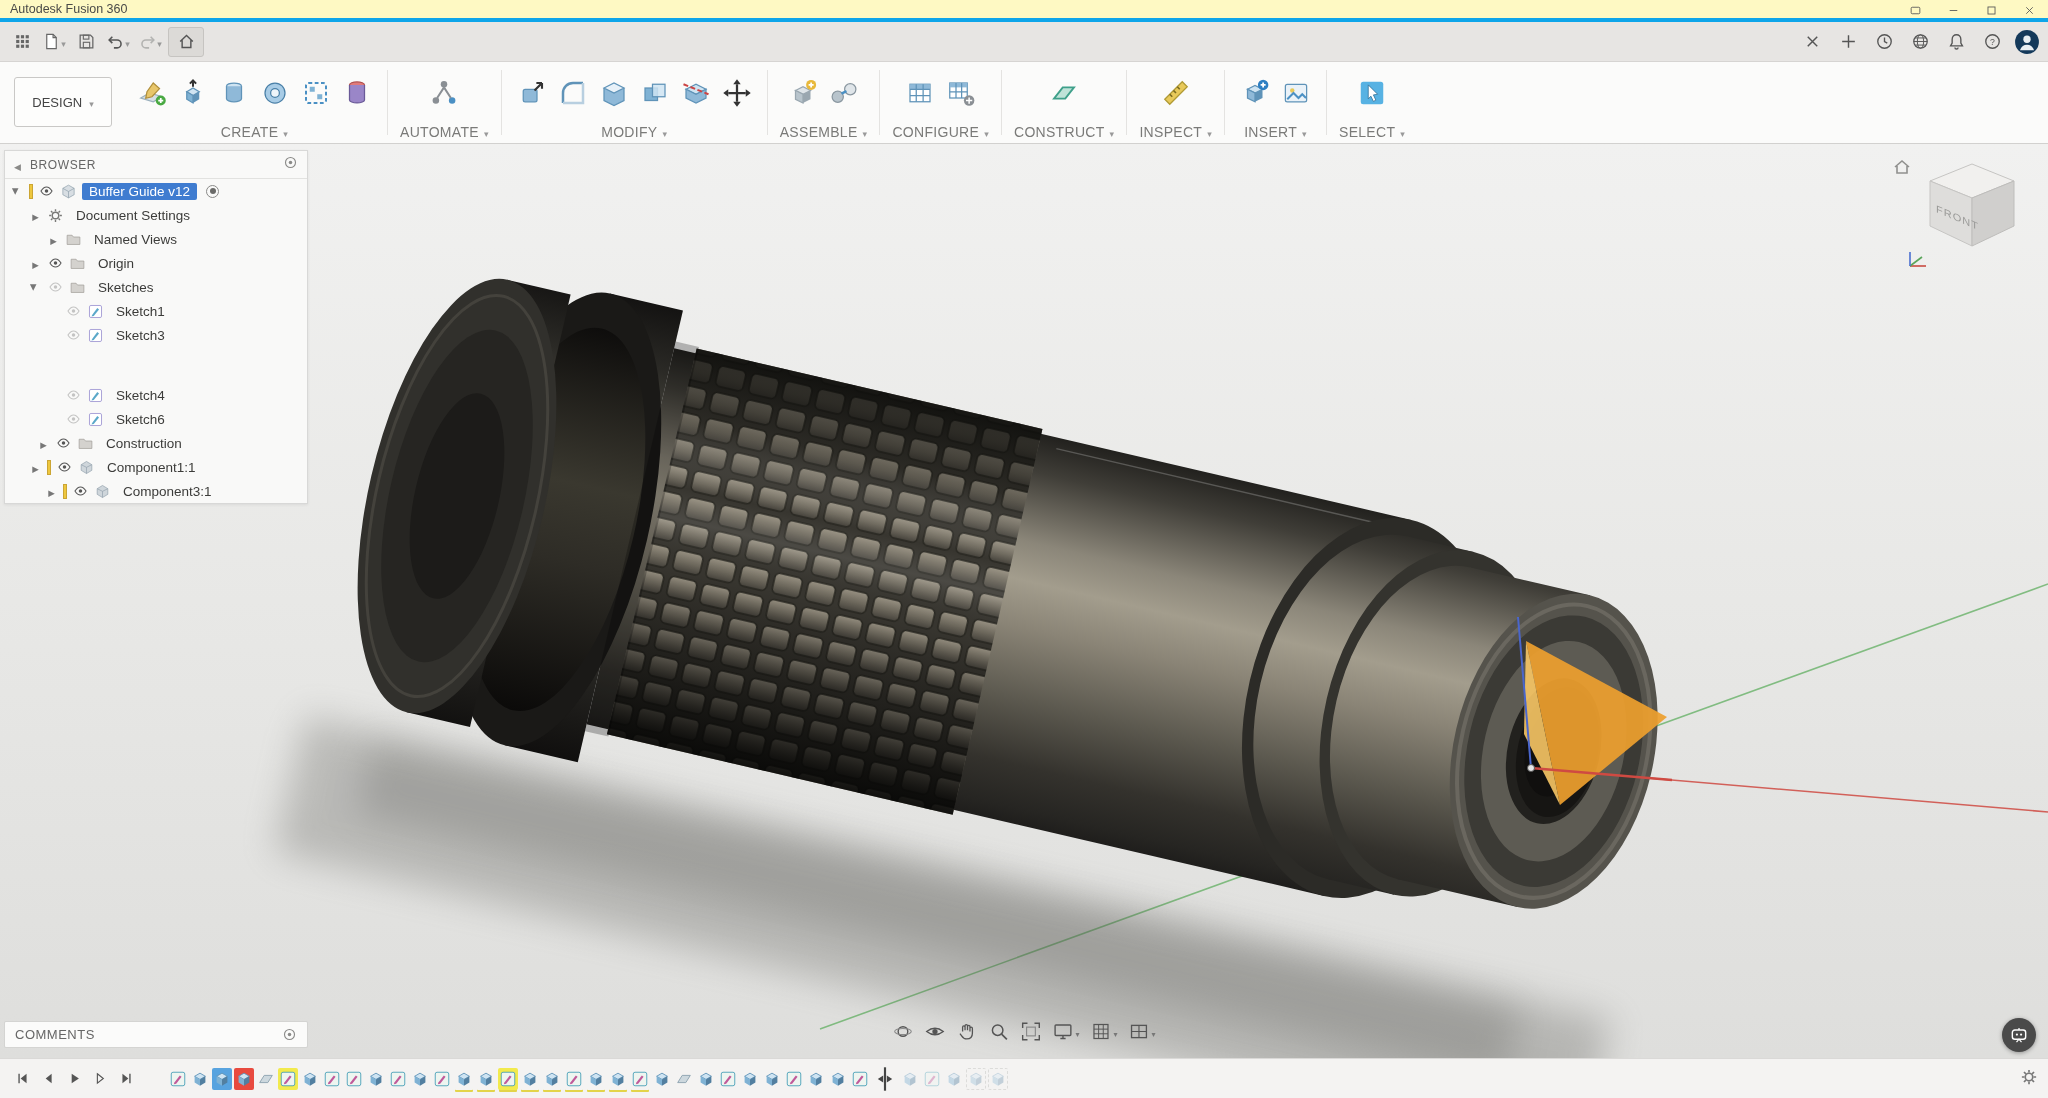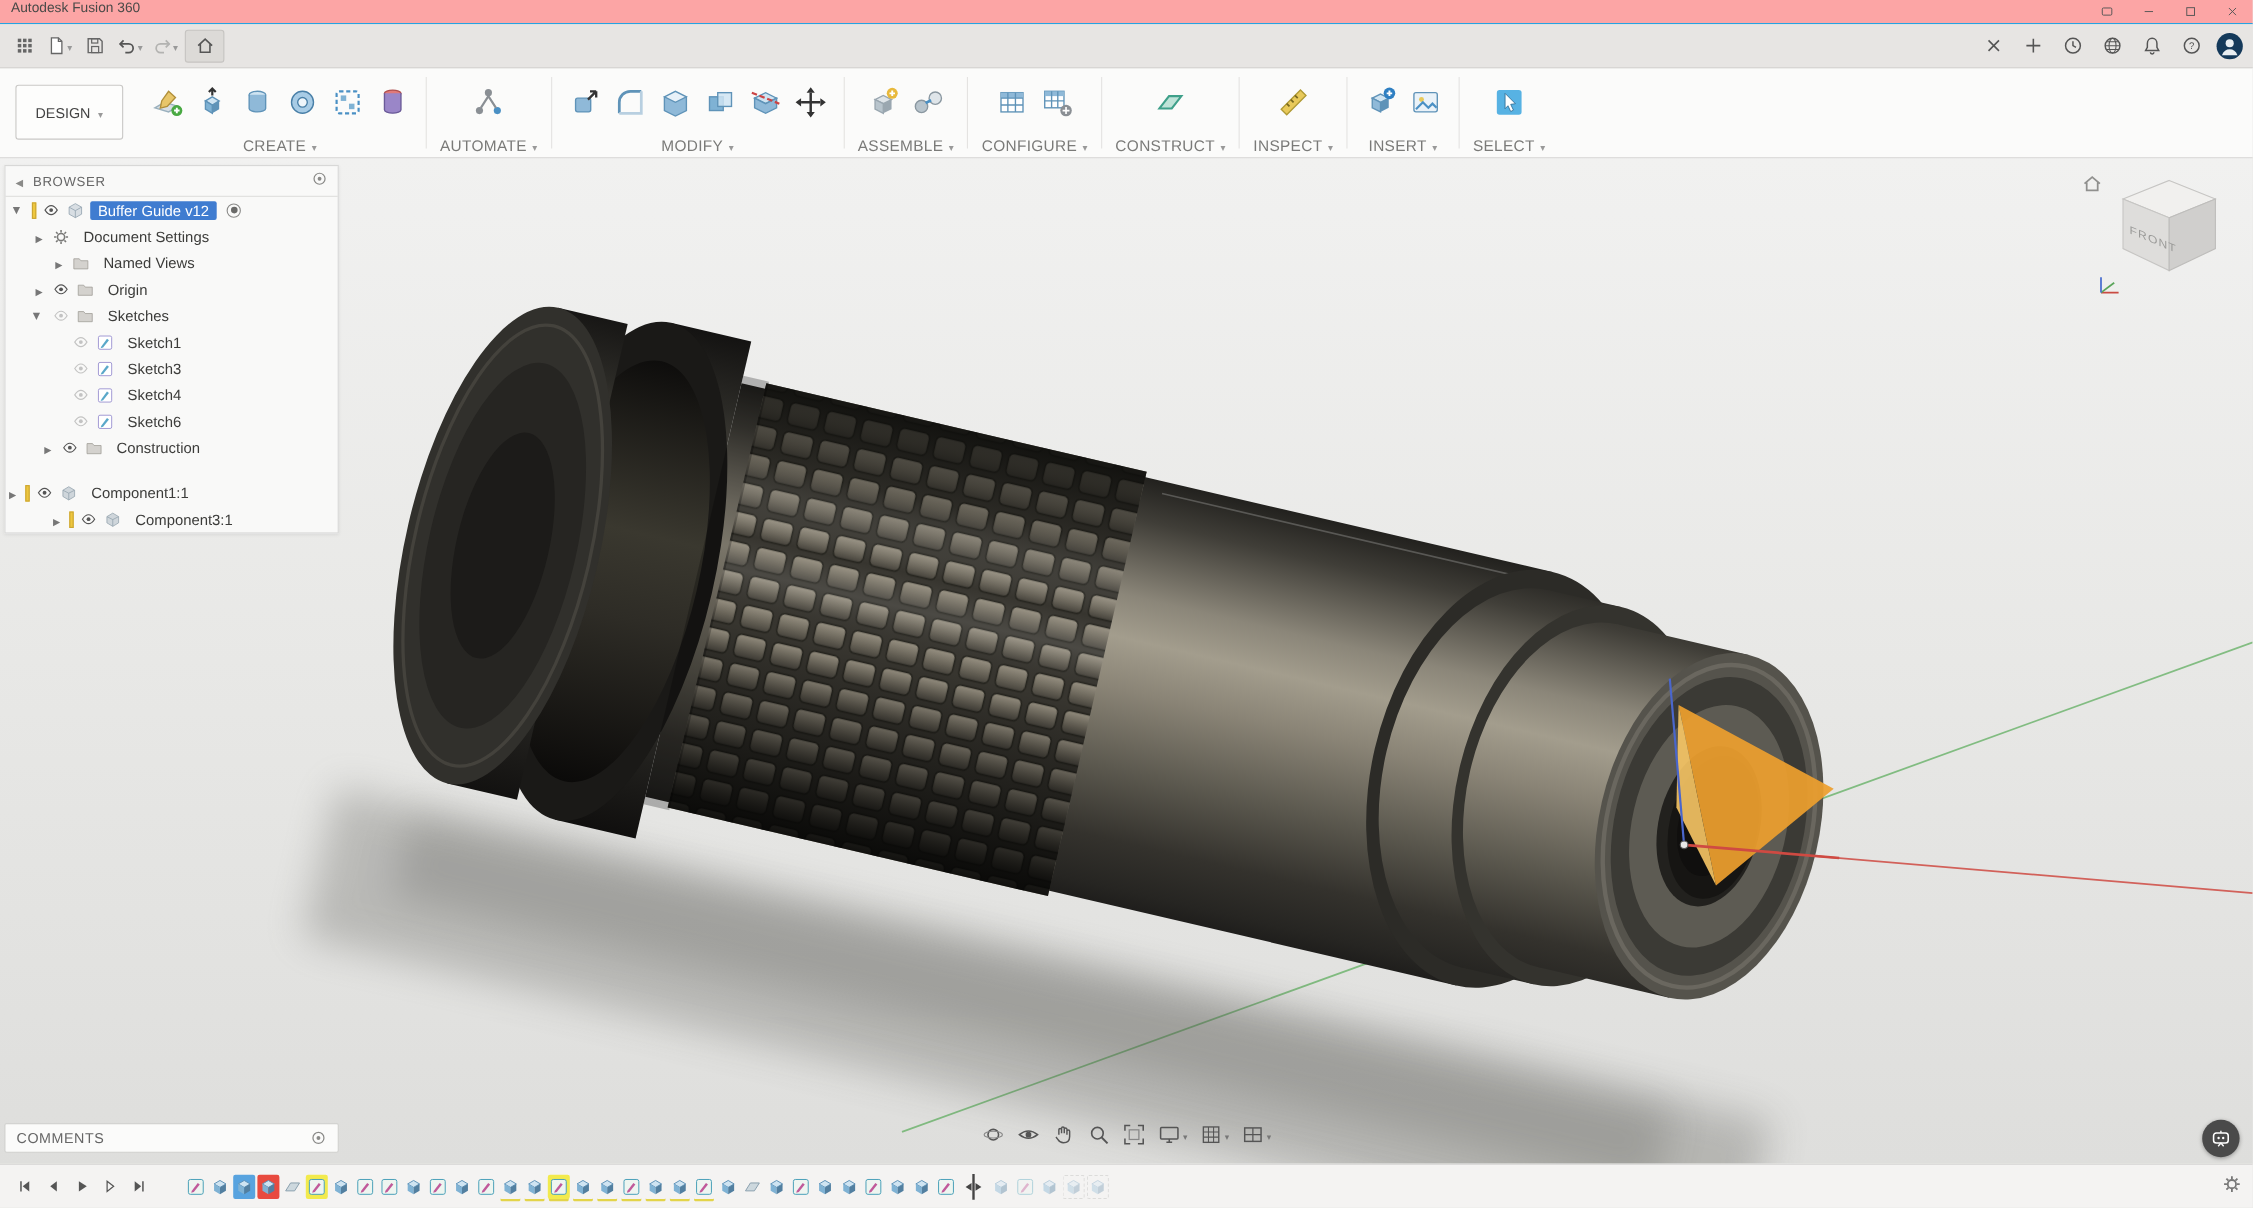--- a/index.html
+++ b/index.html
@@ -1,21 +1,21 @@
 <!DOCTYPE html>
 <html style="--accent: #0696d7; --selection-highlight: #ed9f2e; --axis-red: #cf4a42; --axis-green: #69b269; --selected-blue: #3f7cd0;"><head>
 <meta charset="utf-8">
 <style>
 *{margin:0;padding:0;box-sizing:border-box}
 html,body{width:2048px;height:1098px;overflow:hidden}
 body{font-family:"Liberation Sans","DejaVu Sans",sans-serif;background:#e8e8e6;color:#3c3c3a}
 .icon,.tbi,.wc,.tool,.pbtn,.nbtn,.eye{display:inline-flex;align-items:center;justify-content:center}
 
 
-.titlebar{height:22px;background:#fca5a5;border-bottom:1px solid #0ea5e9;display:flex;align-items:flex-start;padding-left:10px;position:relative}
+.titlebar{height:22px;background:#fef9c3;border-bottom:4px solid #0ea5e9;display:flex;align-items:center;padding-left:10px;position:relative}
 .app-title{font-size:12.5px;color:#4a4a48}
 .win-controls{position:absolute;right:0;top:0;height:21px;display:flex}
 .wc{width:38px;height:21px}.wc svg{width:13px;height: 13px}
 
 
 .tabbar{height:40px;background:#e7e5e3;border-bottom:1px solid #d6d4d2;display:flex;align-items:center;position:relative}
 .tb-left{display:flex;align-items:center;gap:4px;padding-left:8px}
 .tbi{width:28px;height:28px}.tbi svg{width:19px;height:19px}
 .tbi.home{width:36px;height:30px;background:#dcdad7;border:1px solid #c6c4c1;border-radius:3px}
 .doc-tab{position:absolute;left:50%;transform:translateX(-50%);top:5px;height:35px;min-width:290px;background:linear-gradient(#fbfaf9,#f3f2f1);border:1px solid #d2d0ce;border-bottom:none;border-radius:6px 6px 0 0;display:flex;align-items:center;justify-content:center;gap:9px;padding:0 18px}
@@ -650,68 +650,68 @@
             </svg>
           </span>
           <span class="icon node">
             <svg viewBox="0 0 24 24">
               <rect x="3.5" y="3.5" width="17" height="17" rx="2" fill="#fff" stroke="#8a7fc9"></rect>
               <path d="M7.5 16.5 L14.5 7 l2.5 2 L9.5 18.2 l-3.2.9z" fill="#5aa8c9"></path>
             </svg>
           </span>
           <span class="blabel">Sketch3</span>
         </div>
+        <div class="brow" style="padding-left: 42px; margin-top: 36px;">
+          <span class="arr none"></span>
+          <span class="eye off">
+            <svg viewBox="0 0 24 24">
+              <path d="M2.5 12 c3-4.8 6.2-7 9.5-7 s6.5 2.2 9.5 7 c-3 4.8-6.2 7-9.5 7 s-6.5-2.2-9.5-7z" fill="none" stroke="#555" stroke-width="1.8"></path>
+              <circle cx="12" cy="12" r="3" fill="#555"></circle>
+            </svg>
+          </span>
+          <span class="icon node">
+            <svg viewBox="0 0 24 24">
+              <rect x="3.5" y="3.5" width="17" height="17" rx="2" fill="#fff" stroke="#8a7fc9"></rect>
+              <path d="M7.5 16.5 L14.5 7 l2.5 2 L9.5 18.2 l-3.2.9z" fill="#5aa8c9"></path>
+            </svg>
+          </span>
+          <span class="blabel">Sketch4</span>
+        </div>
         <div class="brow" style="padding-left: 42px;">
           <span class="arr none"></span>
           <span class="eye off">
             <svg viewBox="0 0 24 24">
               <path d="M2.5 12 c3-4.8 6.2-7 9.5-7 s6.5 2.2 9.5 7 c-3 4.8-6.2 7-9.5 7 s-6.5-2.2-9.5-7z" fill="none" stroke="#555" stroke-width="1.8"></path>
               <circle cx="12" cy="12" r="3" fill="#555"></circle>
             </svg>
           </span>
           <span class="icon node">
             <svg viewBox="0 0 24 24">
               <rect x="3.5" y="3.5" width="17" height="17" rx="2" fill="#fff" stroke="#8a7fc9"></rect>
               <path d="M7.5 16.5 L14.5 7 l2.5 2 L9.5 18.2 l-3.2.9z" fill="#5aa8c9"></path>
             </svg>
           </span>
-          <span class="blabel">Sketch4</span>
-        </div>
-        <div class="brow" style="padding-left: 42px;">
-          <span class="arr none"></span>
-          <span class="eye off">
-            <svg viewBox="0 0 24 24">
-              <path d="M2.5 12 c3-4.8 6.2-7 9.5-7 s6.5 2.2 9.5 7 c-3 4.8-6.2 7-9.5 7 s-6.5-2.2-9.5-7z" fill="none" stroke="#555" stroke-width="1.8"></path>
-              <circle cx="12" cy="12" r="3" fill="#555"></circle>
-            </svg>
-          </span>
-          <span class="icon node">
-            <svg viewBox="0 0 24 24">
-              <rect x="3.5" y="3.5" width="17" height="17" rx="2" fill="#fff" stroke="#8a7fc9"></rect>
-              <path d="M7.5 16.5 L14.5 7 l2.5 2 L9.5 18.2 l-3.2.9z" fill="#5aa8c9"></path>
-            </svg>
-          </span>
           <span class="blabel">Sketch6</span>
         </div>
         <div class="brow" style="padding-left: 32px; text-align: right;">
           <span class="arr collapsed"></span>
           <span class="eye on">
             <svg viewBox="0 0 24 24">
               <path d="M2.5 12 c3-4.8 6.2-7 9.5-7 s6.5 2.2 9.5 7 c-3 4.8-6.2 7-9.5 7 s-6.5-2.2-9.5-7z" fill="none" stroke="#555" stroke-width="1.8"></path>
               <circle cx="12" cy="12" r="3" fill="#555"></circle>
             </svg>
           </span>
           <span class="icon node">
             <svg viewBox="0 0 24 24">
               <path d="M3 6 h7 l2 2.5 h9 V19 H3z" fill="#d4d2ce" stroke="#a09d97"></path>
             </svg>
           </span>
           <span class="blabel">Construction</span>
         </div>
-        <div class="brow" style=" margin-top: 17px;">
+        <div class="brow" style="padding-left: 24px;">
           <span class="arr collapsed"></span>
           <span class="ybar"></span>
           <span class="eye on">
             <svg viewBox="0 0 24 24">
               <path d="M2.5 12 c3-4.8 6.2-7 9.5-7 s6.5 2.2 9.5 7 c-3 4.8-6.2 7-9.5 7 s-6.5-2.2-9.5-7z" fill="none" stroke="#555" stroke-width="1.8"></path>
               <circle cx="12" cy="12" r="3" fill="#555"></circle>
             </svg>
           </span>
           <span class="icon node">
             <svg viewBox="0 0 24 24">

